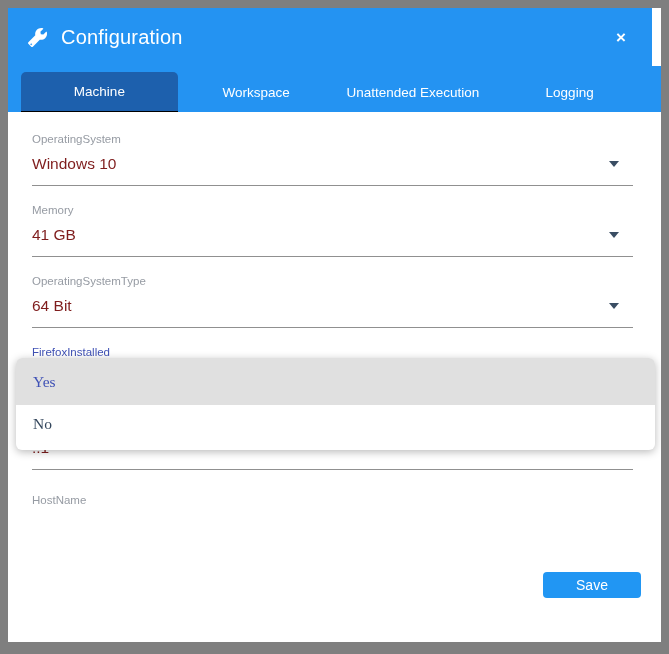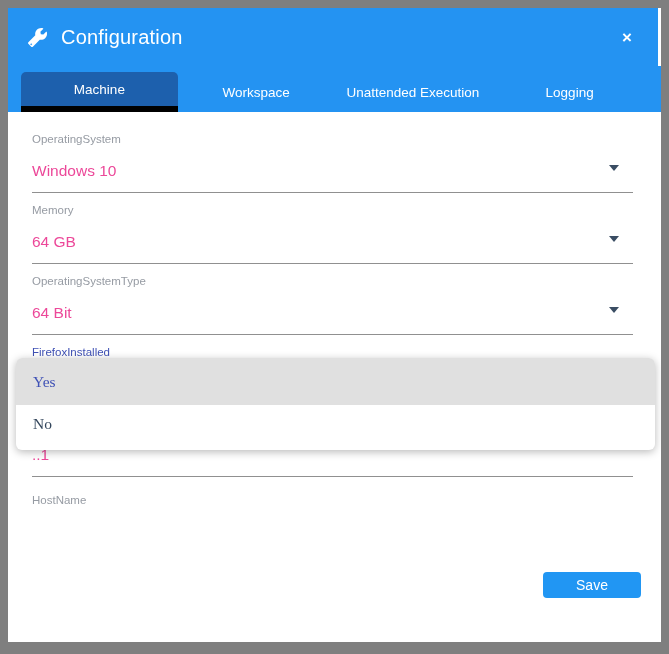--- a/index.html
+++ b/index.html
@@ -9,21 +9,21 @@
     -webkit-font-smoothing:antialiased;
   }
   .backdrop { position:absolute; inset:0; background:#7f7f7f; }
   .dialog {
     position:absolute; left:8px; top:8px; width:653px; height:634px;
     background:#ffffff; overflow:hidden;
   }
 
   
   .header {
-    position:absolute; left:0; top:0; right:3px; height:58px;
+    position:absolute; left:0; top:0; right:9px; height:58px;
     background:#2493f2; display:flex; align-items:center; padding:0 20px;
     box-sizing:border-box; color:#fff;
   }
   .wrench { width:19px; height:19px; margin-right:14px; flex:0 0 auto; }
   .title { font-size:20px; letter-spacing:0.2px; }
   .close {
     margin-left:auto; font-size:17px; line-height:1; cursor:pointer;
     color:#fff; padding:4px 6px; font-weight:bold;
   }
 
@@ -31,32 +31,32 @@
   .tabs {
     position:absolute; left:0; top:58px; right:0; height:46px;
     background:#2493f2; display:flex; padding:0 13px; box-sizing:border-box;
   }
   .tab {
     flex:1 1 0; margin-top:6px; display:flex; align-items:center; justify-content:center;
     color:#ffffff; font-size:13.5px; cursor:pointer; box-sizing:border-box;
   }
   .tab.active {
     background:#1d60ad; border-radius:5px 5px 0 0;
-    border-bottom:6px solid #000000;
+    border-bottom:1px solid #000000;
   }
 
   
   .field { position:absolute; left:24px; right:28px; }
   .f-label { font-size:11.5px; color:#969ba3; height:16px; line-height:16px; }
   .f-label.focused { color:#3f51b5; }
   .f-row {
     display:flex; align-items:center; justify-content:space-between;
     padding:6px 0 10px; border-bottom:1px solid #909090;
   }
-  .f-value { font-size:15.5px; color:#ec4899; line-height:22px;margin-top:7px; }
+  .f-value { font-size:15.5px; color:#7f1d1d; line-height:22px; }
   .caret {
     width:0; height:0; margin-right:14px;
     border-left:5px solid transparent; border-right:5px solid transparent;
     border-top:6px solid #3a4d63;
   }
   .field.os   { top:123px; }
   .field.mem  { top:194px; }
   .field.ost  { top:265px; }
   .field.ffx  { top:336px; }
   .field.hid  { top:407px; }
@@ -109,21 +109,21 @@
     <div class="f-label">OperatingSystem</div>
     <div class="f-row">
       <span class="f-value">Windows 10</span>
       <span class="caret"></span>
     </div>
   </div>
 
   <div class="field mem">
     <div class="f-label">Memory</div>
     <div class="f-row">
-      <span class="f-value">64 GB</span>
+      <span class="f-value">41 GB</span>
       <span class="caret"></span>
     </div>
   </div>
 
   <div class="field ost">
     <div class="f-label">OperatingSystemType</div>
     <div class="f-row">
       <span class="f-value">64 Bit</span>
       <span class="caret"></span>
     </div>

